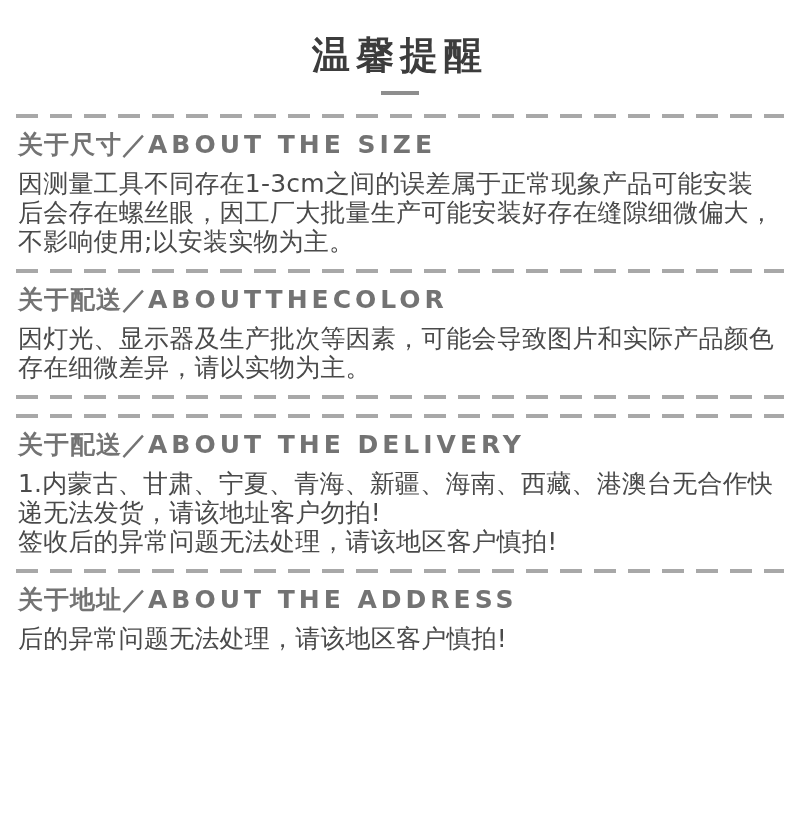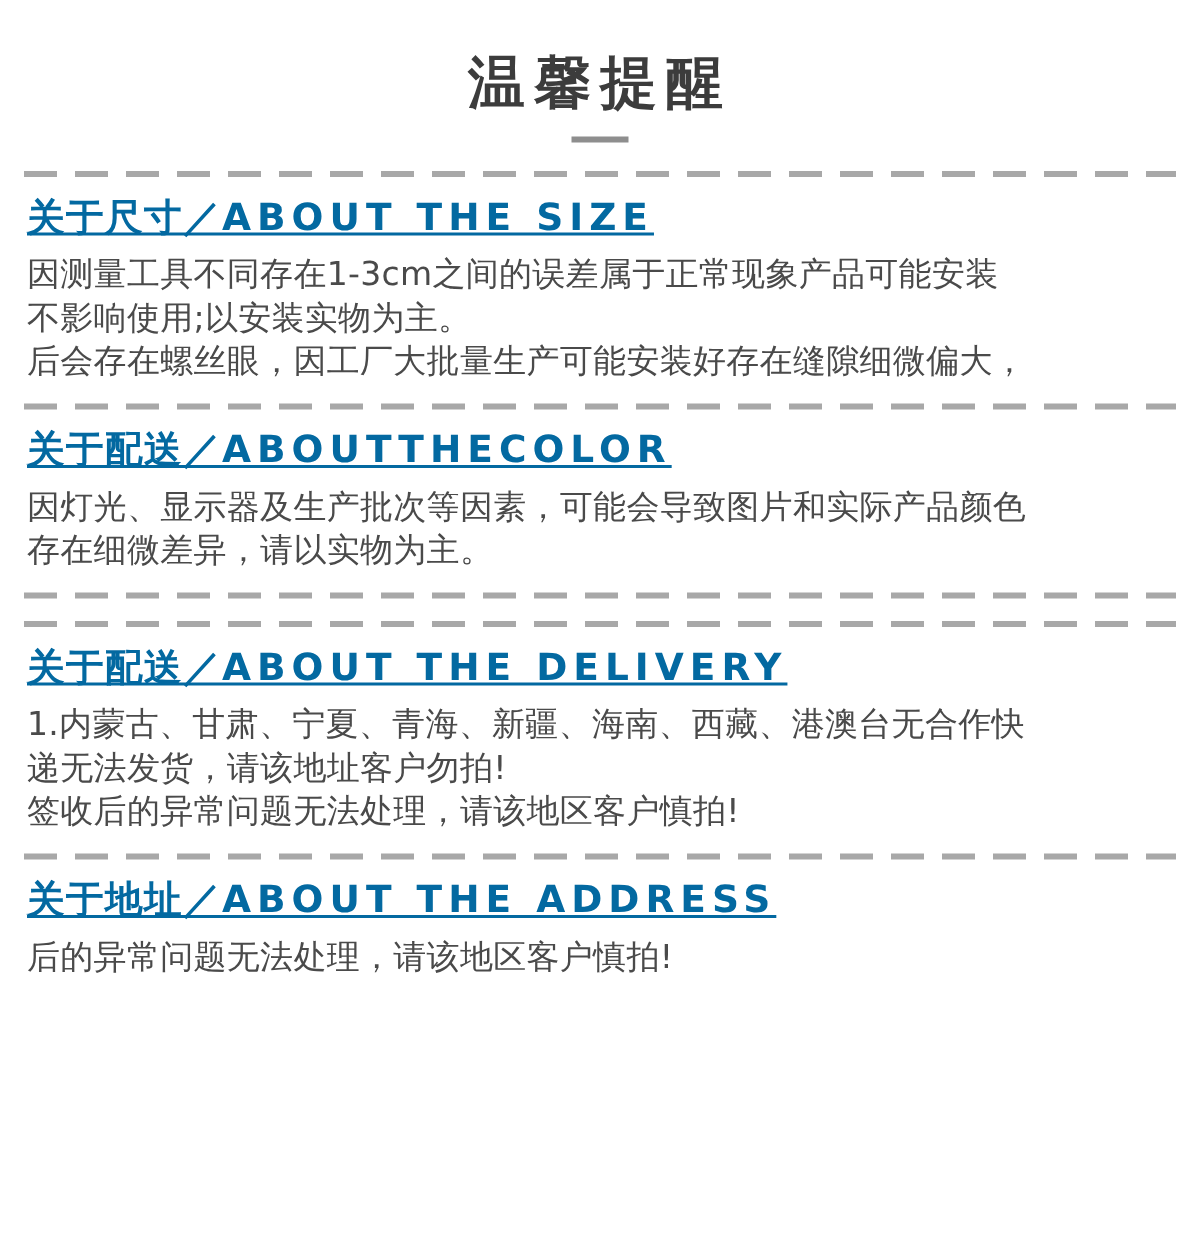--- a/index.html
+++ b/index.html
@@ -50,35 +50,34 @@
     background-size: 34px 4px;
     background-repeat: repeat-x;
     background-position: left center;
   }
   .section {
     margin-bottom: 2px;
   }
   .sec-head {
     font-size: 25px;
     font-weight: bold;
-    color: #0369a1;
+    color: #737373;
     letter-spacing: 0.5px;
     margin: 6px 0 8px 2px;
     white-space: nowrap;
     font-family: "DejaVu Sans", sans-serif;
-    text-decoration: underline;
   }
   .sec-head .cn {
     letter-spacing: 1px;
   }
   .sec-head .en {
     letter-spacing: 4px;
   }
   .body-text {
-    font-size: 22px;
+    font-size: 25px;
     line-height: 29px;
     color: #4a4a4a;
     margin: 0 2px 4px 2px;
     font-family: "DejaVu Sans", sans-serif;
     letter-spacing: 0.2px;
   }
   .body-text p {
     margin: 0;
   }
 </style>
@@ -89,22 +88,22 @@
 
   <div class="title">温馨提醒</div>
   <div class="title-rule"></div>
 
   <div class="dashline"></div>
 
   <div class="section">
     <div class="sec-head"><span class="cn">关于尺寸／</span><span class="en">ABOUT THE SIZE</span></div>
     <div class="body-text">
       <p>因测量工具不同存在1-3cm之间的误差属于正常现象产品可能安装</p>
+      <p>后会存在螺丝眼，因工厂大批量生产可能安装好存在缝隙细微偏大，</p>
       <p>不影响使用;以安装实物为主。</p>
-      <p>后会存在螺丝眼，因工厂大批量生产可能安装好存在缝隙细微偏大，</p>
     </div>
   </div>
 
   <div class="dashline"></div>
 
   <div class="section">
     <div class="sec-head"><span class="cn">关于配送／</span><span class="en">ABOUTTHECOLOR</span></div>
     <div class="body-text">
       <p>因灯光、显示器及生产批次等因素，可能会导致图片和实际产品颜色</p>
       <p>存在细微差异，请以实物为主。</p>

